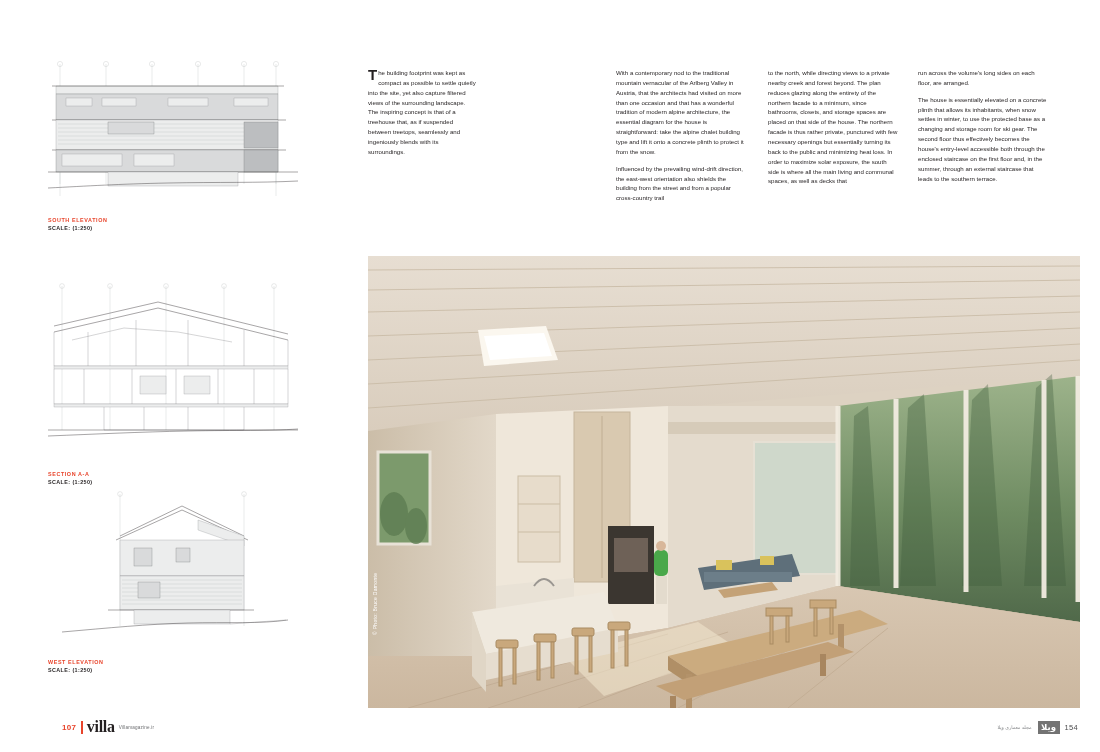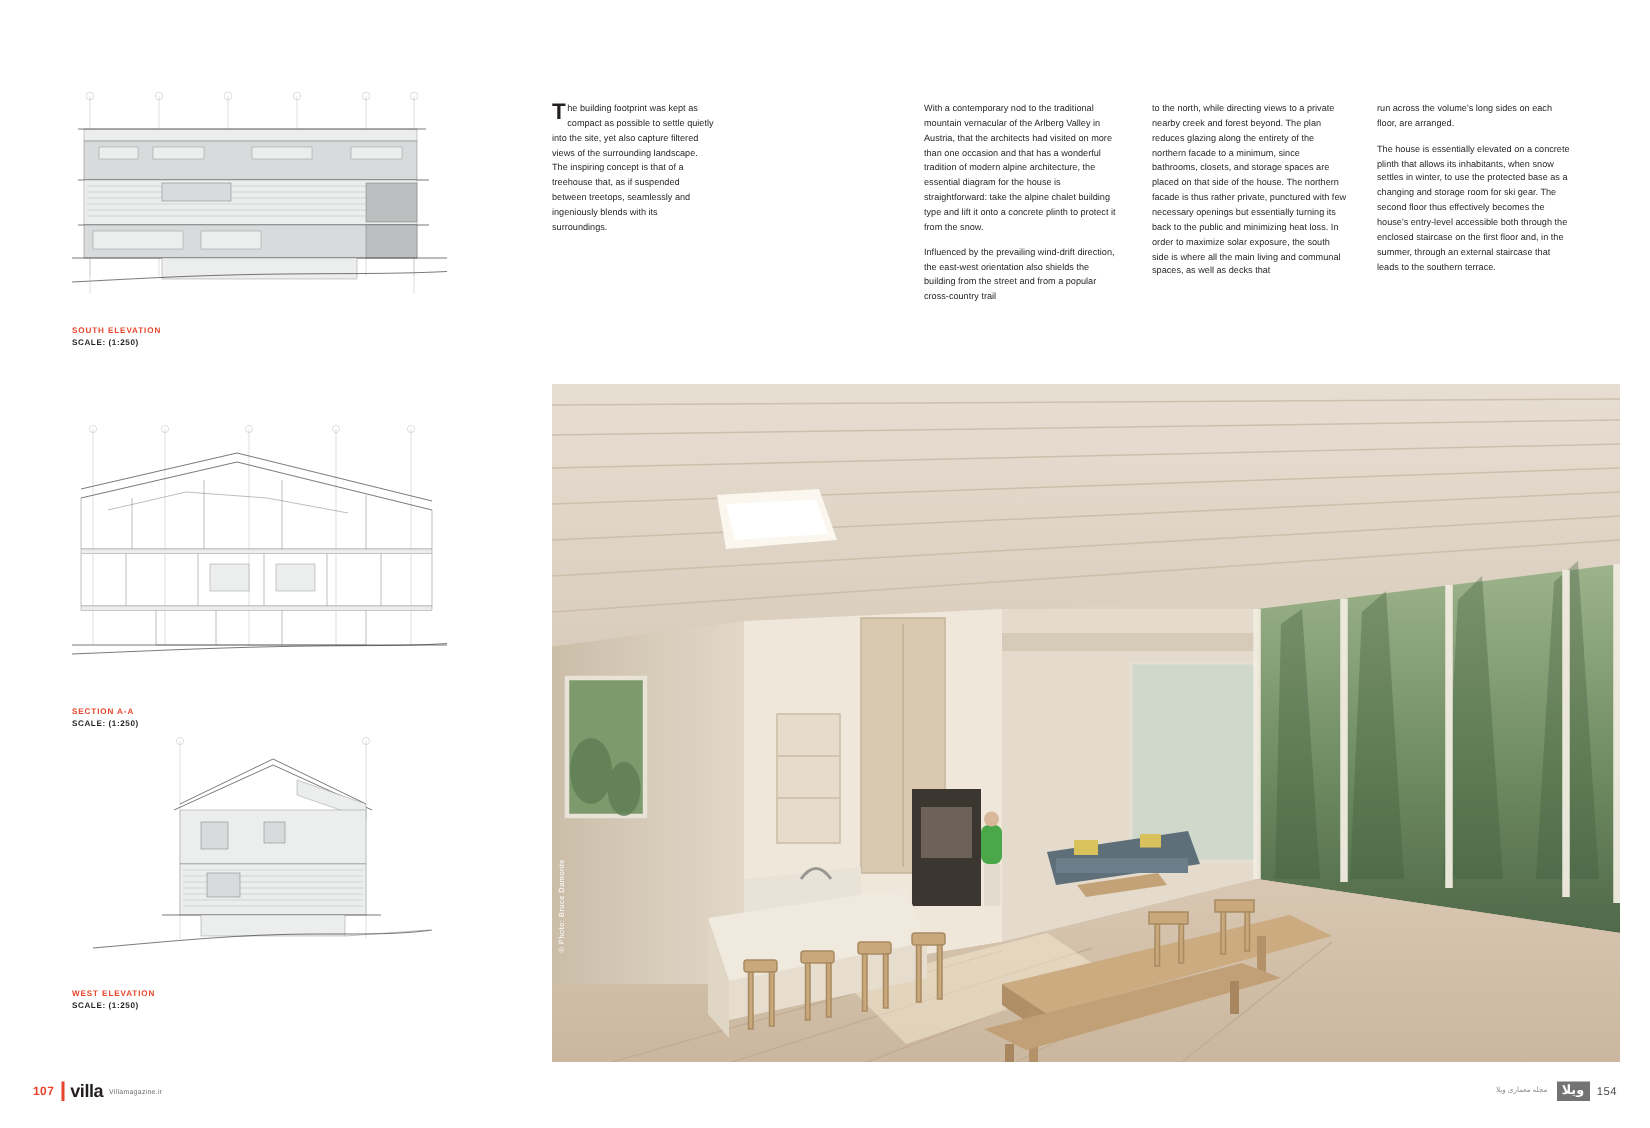--- a/index.html
+++ b/index.html
@@ -44,23 +44,23 @@
   .photo svg{display:block;}
   .photo-credit{
     position:absolute;left:372px;top:635px;
     font-size:5px;color:#ffffff;
     transform:rotate(-90deg);transform-origin:left top;
     white-space:nowrap;letter-spacing:.3px;
   }
 
   
   .footer-left{position:absolute;left:22px;bottom:18px;display:flex;align-items:center;height:14px;}
-  .folio-left{font-size:8px;color:#e8442b;font-weight:bold;margin-right:5px;letter-spacing:.3px;}
+  .folio-left{font-size:8px;color:#e8442b;font-weight:bold;margin-right:5px;letter-spacing:.3px;margin-left:40px;}
   .vbar{width:1.6px;height:13px;background:#e8442b;margin-right:4px;}
-  .villa-word{font-size:12px;font-weight:bold;color:#231f20;letter-spacing:-.3px;font-family:Liberation Sans, sans-serif;}
+  .villa-word{font-size:16px;font-weight:bold;color:#231f20;letter-spacing:-.3px;font-family:Liberation Serif, serif;}
   .villa-url{font-size:4.6px;color:#6d6e71;margin-left:4px;letter-spacing:.2px;}
 
   .footer-right{position:absolute;right:22px;bottom:18px;display:flex;align-items:center;height:14px;}
   .fa-text{font-size:4.8px;color:#8a8c8e;letter-spacing:.3px;margin-right:6px;direction:rtl;}
   .logo-box{
     width:22px;height:13px;background:#737373;color:#ffffff;
     display:flex;align-items:center;justify-content:center;
     font-size:8.5px;font-weight:bold;letter-spacing:-.5px;margin-right:5px;
     font-family:"DejaVu Sans", sans-serif;
   }

